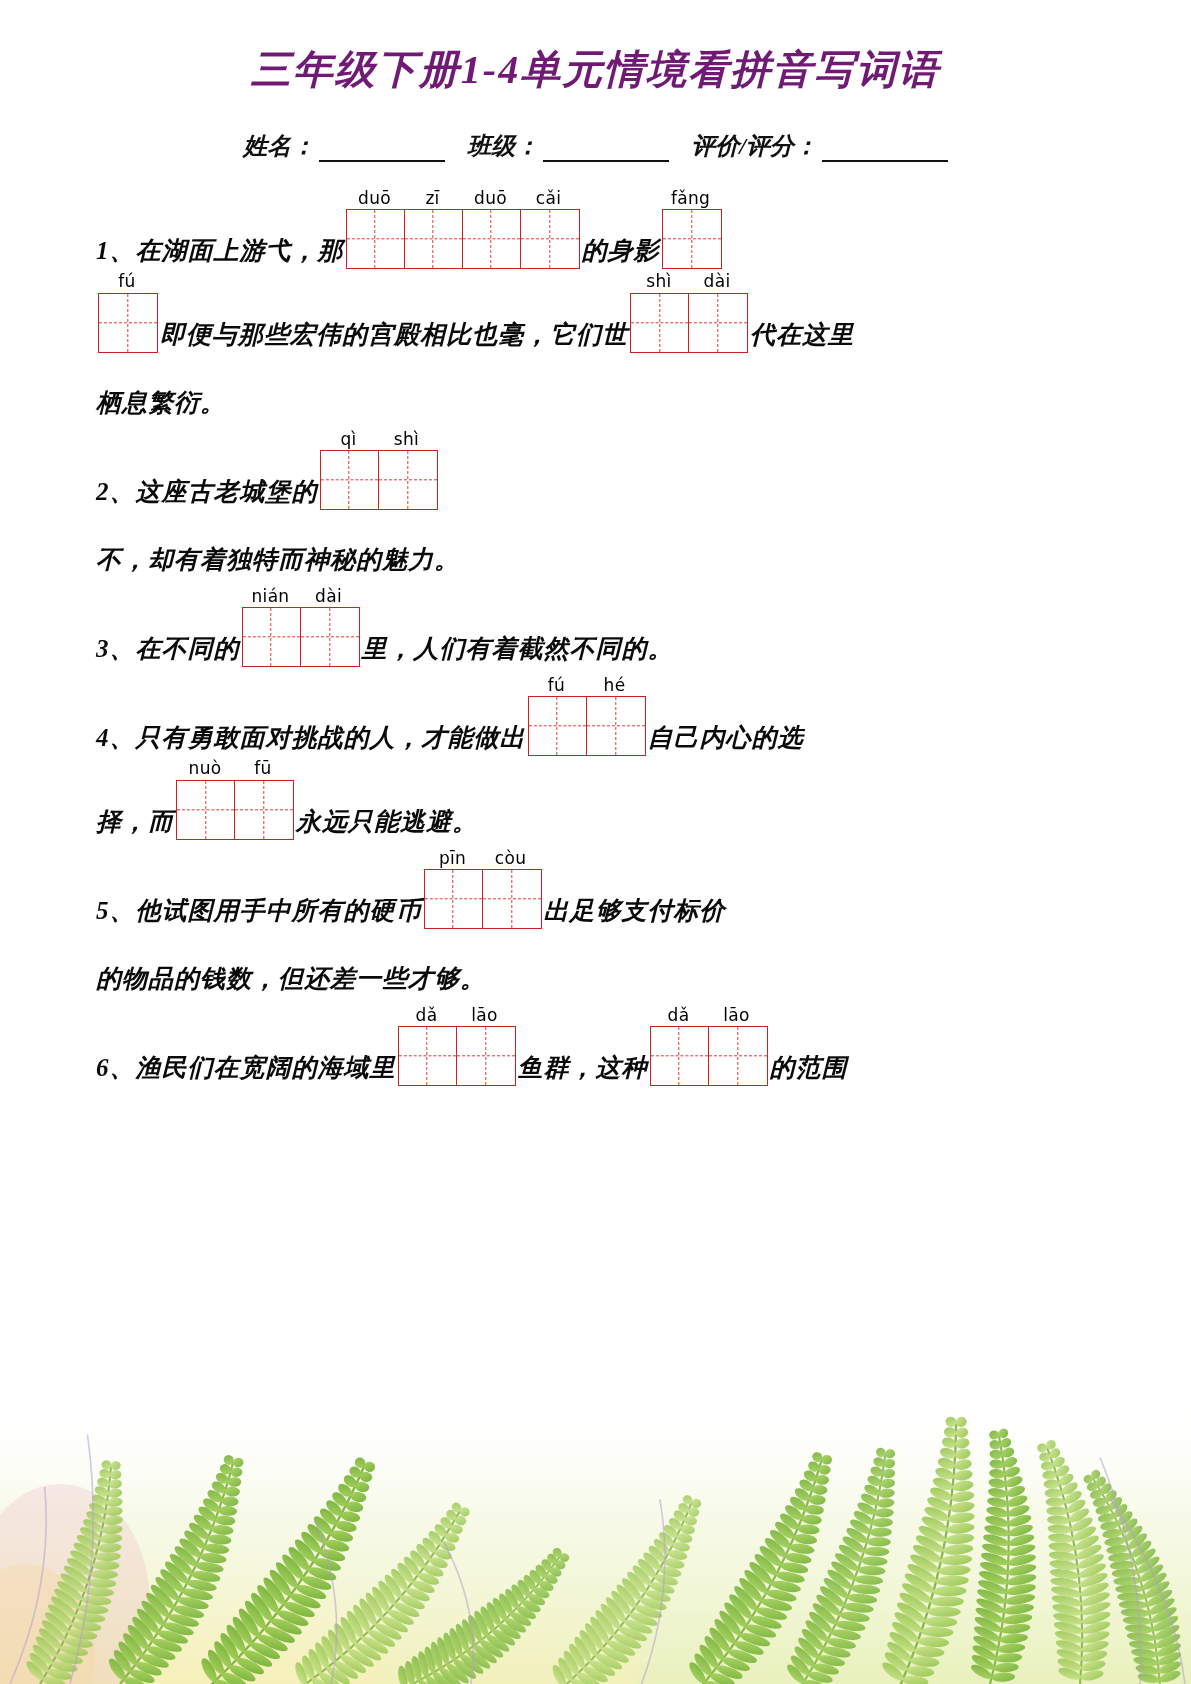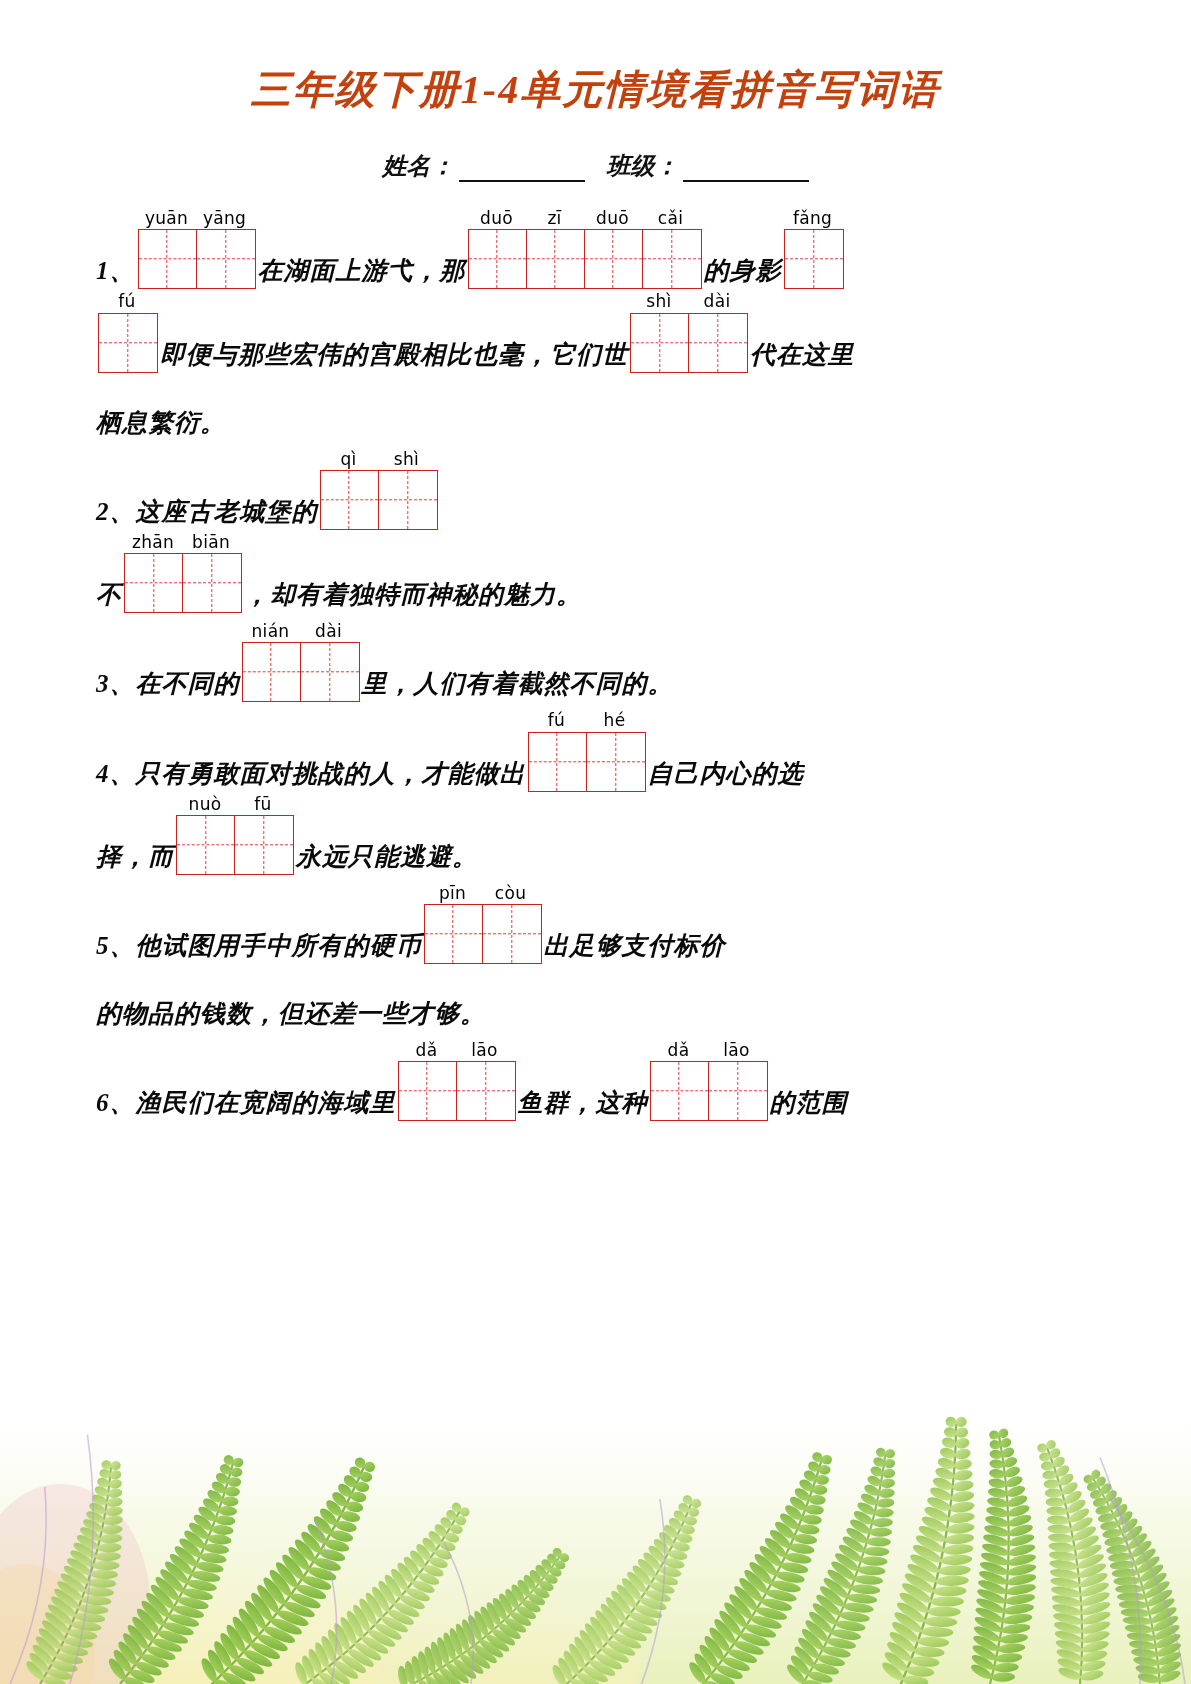--- a/index.html
+++ b/index.html
@@ -35,22 +35,22 @@
     box-sizing: border-box;
     padding: 0 96px;
   }
 
   .title {
     text-align: center;
     font-family: "Liberation Serif", serif;
     font-size: 40px;
     font-weight: 700;
     letter-spacing: 2px;
-    color: #c2410c;
-    margin: 64px 0 0 0;
+    color: #701a75;
+    margin: 44px 0 0 0;
     line-height: 1.3;
     font-style: italic;
   }
 
   .meta-row {
     display: flex;
     justify-content: center;
     align-items: flex-end;
     gap: 22px;
     margin-top: 34px;
@@ -863,36 +863,30 @@
 
   <div class="meta-row">
     <div class="meta-item">
       <span class="meta-label">姓名：</span>
       <span class="meta-line"></span>
     </div>
     <div class="meta-item">
       <span class="meta-label">班级：</span>
       <span class="meta-line"></span>
     </div>
+    <div class="meta-item">
+      <span class="meta-label">评价/评分：</span>
+      <span class="meta-line"></span>
+    </div>
   </div>
 
   <div class="questions" id="questions">
       <div class="q-block">
         <div class="q-line">
           <span class="txt">1、</span>
-          <div class="grid-group">
-            <div class="pinyin-row">
-              <span class="pinyin">yuān</span>
-              <span class="pinyin">yāng</span>
-            </div>
-            <div class="boxes-row">
-              <div class="cell"></div>
-              <div class="cell"></div>
-            </div>
-          </div>
           <span class="txt">在湖面上游弋，那</span>
           <div class="grid-group">
             <div class="pinyin-row">
               <span class="pinyin">duō</span>
               <span class="pinyin">zī</span>
               <span class="pinyin">duō</span>
               <span class="pinyin">cǎi</span>
             </div>
             <div class="boxes-row">
               <div class="cell"></div>
@@ -946,30 +940,20 @@
               <span class="pinyin">shì</span>
             </div>
             <div class="boxes-row">
               <div class="cell"></div>
               <div class="cell"></div>
             </div>
           </div>
         </div>
         <div class="q-line">
           <span class="txt">不</span>
-          <div class="grid-group">
-            <div class="pinyin-row">
-              <span class="pinyin">zhān</span>
-              <span class="pinyin">biān</span>
-            </div>
-            <div class="boxes-row">
-              <div class="cell"></div>
-              <div class="cell"></div>
-            </div>
-          </div>
           <span class="txt">，却有着独特而神秘的魅力。</span>
         </div>
       </div>
       <div class="q-block">
         <div class="q-line">
           <span class="txt">3、在不同的</span>
           <div class="grid-group">
             <div class="pinyin-row">
               <span class="pinyin">nián</span>
               <span class="pinyin">dài</span>

